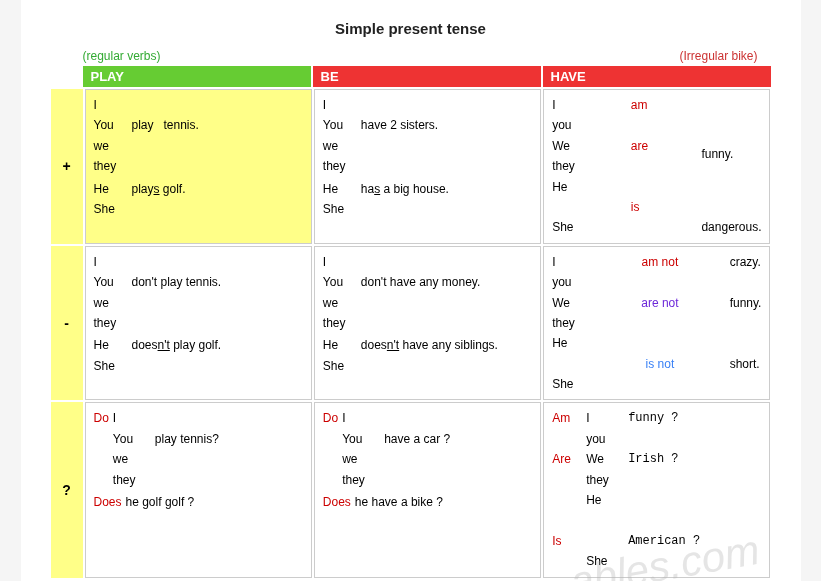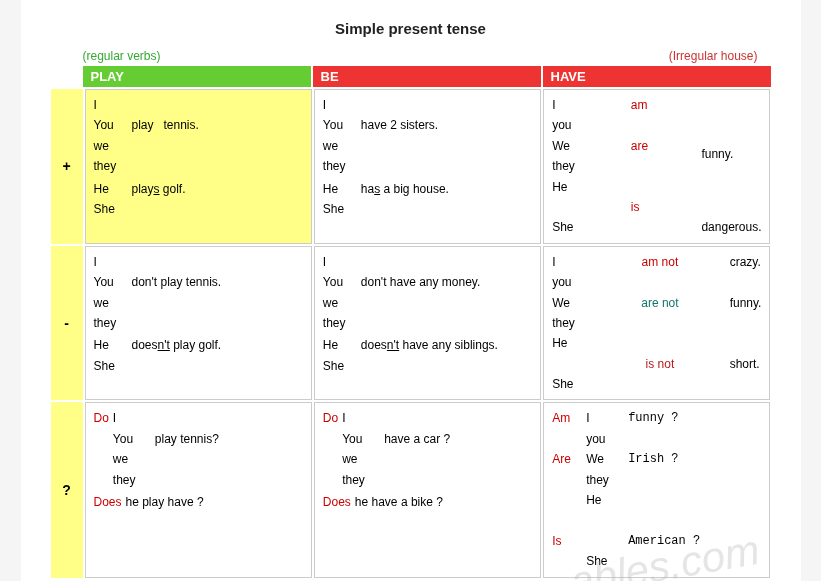--- a/index.html
+++ b/index.html
@@ -54,21 +54,21 @@
     }
   </style>
 </head>
 <body>
 
 <div class="page">
   <h1>Simple present tense</h1>
 
   <div style="display:flex; justify-content:space-between; margin-bottom:3px; padding:0 5px 0 32px;">
     <span style="color:#33aa33;font-size:12px;">(regular verbs)</span>
-    <span style="color:#cc3333;font-size:12px;margin-right:8px;">(Irregular house)</span>
+    <span style="color:#cc3333;font-size:12px;margin-right:8px;">(Irregular bike)</span>
   </div>
 
   <div style="display:flex; gap:2px; margin-left:32px; margin-bottom:2px;">
     <div style="flex:1; background:#66cc33; color:white; font-weight:bold; padding:3px 8px; font-size:13px;">PLAY</div>
     <div style="flex:1; background:#ee3333; color:white; font-weight:bold; padding:3px 8px; font-size:13px;">BE</div>
     <div style="flex:1; background:#ee3333; color:white; font-weight:bold; padding:3px 8px; font-size:13px;">HAVE</div>
   </div>
 
   <div class="section-row">
     <div class="yellow-side" style="background:#ffff88;">+</div>
@@ -191,24 +191,24 @@
           <div>you</div>
           <div>We</div>
           <div>they</div>
           <div>He</div>
           <div>&nbsp;</div>
           <div>She</div>
         </div>
         <div style="display:flex; flex-direction:column; min-width:55px;align-items:center;">
           <div style="color:#cc0000; white-space:nowrap;">am not</div>
           <div>&nbsp;</div>
-          <div style="color:#0f766e; white-space:nowrap;">are not</div>
-          <div>&nbsp;</div>
-          <div>&nbsp;</div>
-          <div style="color:#b91c1c; white-space:nowrap;">is not</div>
+          <div style="color:#6d28d9; white-space:nowrap;">are not</div>
+          <div>&nbsp;</div>
+          <div>&nbsp;</div>
+          <div style="color:#3b82f6; white-space:nowrap;">is not</div>
           <div>&nbsp;</div>
         </div>
         <div style="display:flex; flex-direction:column;">
           <div>crazy.</div>
           <div>&nbsp;</div>
           <div>funny.</div>
           <div>&nbsp;</div>
           <div>&nbsp;</div>
           <div>short.</div>
         </div>
@@ -225,21 +225,21 @@
         <div style="min-width:38px; line-height:1.7;">
           <div>I</div>
           <div>You</div>
           <div>we</div>
           <div>they</div>
         </div>
         <div style="padding-top:1.7em;">play tennis?</div>
       </div>
       <div style="display:flex; align-items:flex-start; gap:4px; margin-top:2px;">
         <div style="color:#cc0000;">Does</div>
-        <div>he play  have ?</div>
+        <div>he golf  golf ?</div>
       </div>
     </div>
 
     <div style="flex:1; border:1px solid #ccc; padding:5px 8px; font-size:12px; line-height:1.7;">
       <div style="display:flex; align-items:flex-start; gap:4px;">
         <div style="color:#cc0000;">Do</div>
         <div style="min-width:38px; line-height:1.7;">
           <div>I</div>
           <div>You</div>
           <div>we</div>

